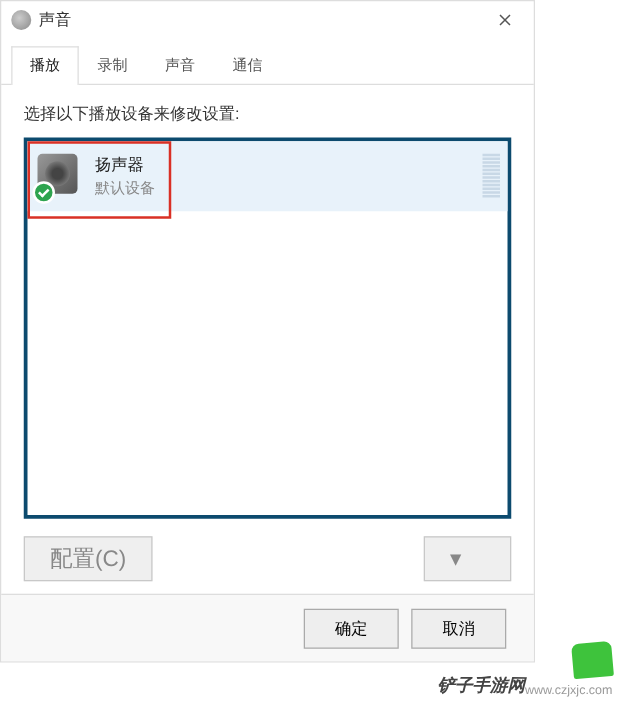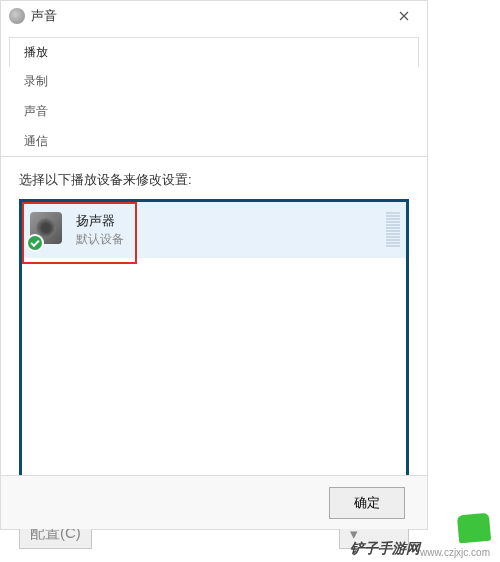--- a/index.html
+++ b/index.html
@@ -3,42 +3,42 @@
   <meta charset="utf-8">
   <style>
     * { box-sizing: border-box; margin: 0; padding: 0; }
     body { font-family: "Microsoft YaHei", "Segoe UI", sans-serif; font-size: 12px; background: #fff; width: 500px; height: 562px; position: relative; }
     .window { width: 428px; height: 530px; background: #fff; border: 1px solid #ddd; position: relative; }
     .titlebar { height: 30px; display: flex; align-items: center; padding: 0 8px; justify-content: space-between; }
     .titlebar-left { display: flex; align-items: center; gap: 6px; }
     .title-icon { width: 16px; height: 16px; background: radial-gradient(circle at 40% 40%, #ccc, #888); border-radius: 50%; }
     .title-text { font-size: 13px; color: #333; }
     .close-btn { width: 30px; height: 30px; display: flex; align-items: center; justify-content: center; color: #555; cursor: pointer; }
-    .tabs { display: flex; padding: 6px 8px 0 8px; border-bottom: 1px solid #ddd; flex-direction: column; }
+    .tabs { display: flex; padding: 6px 8px 0 8px; border-bottom: 1px solid #ddd; }
     .tab { padding: 6px 14px; color: #555; cursor: pointer; border: 1px solid transparent; border-bottom: none; }
     .tab.active { background: #fff; border-color: #ddd; color: #222; margin-bottom: -1px; }
     .content { padding: 14px 18px; }
     .instruction { color: #333; margin-bottom: 10px; font-size: 13px; }
     .device-list { border: 3px solid #0c4a6e; height: 305px; background: #fff; position: relative; }
     .device-item { display: flex; align-items: center; padding: 10px 8px; background: #e8f2fa; position: relative; }
     .highlight-box { position: absolute; top: 0; left: 0; width: 115px; height: 62px; border: 2px solid #d93025; pointer-events: none; z-index: 5; }
     .device-icon-wrap { position: relative; width: 36px; height: 36px; margin-right: 10px; flex-shrink: 0; }
     .device-icon { width: 32px; height: 32px; background: linear-gradient(135deg, #999, #555); border-radius: 4px; position: relative; }
     .device-icon::before { content: ""; position: absolute; top: 6px; left: 6px; width: 20px; height: 20px; background: radial-gradient(circle, #444 30%, #777 70%); border-radius: 50%; }
     .check-badge { position: absolute; bottom: -4px; left: -4px; width: 18px; height: 18px; background: #2ea44f; border-radius: 50%; border: 2px solid #fff; display: flex; align-items: center; justify-content: center; }
     .check-badge::after { content: ""; width: 6px; height: 3px; border-left: 2px solid #fff; border-bottom: 2px solid #fff; transform: rotate(-45deg); margin-top: -2px; }
     .device-info { display: flex; flex-direction: column; gap: 1px; }
     .device-name { color: #222; font-size: 13px; }
     .device-desc { color: #888; font-size: 12px; }
     .device-status { color: #888; font-size: 12px; }
     .level-bars { position: absolute; right: 6px; top: 10px; display: flex; flex-direction: column; gap: 1px; }
     .level-bar { width: 14px; height: 2px; background: #c8d8e6; }
     .button-row { display: flex; justify-content: space-between; margin-top: 14px; gap: 8px; }
     .button-row-right { display: flex; gap: 10px; }
-    .win-btn { padding: 5px 10px; font-size: 15px; border: 1px solid #c8c8c8; background: #efefef; color: #888; cursor: pointer; min-width: 70px; }
+    .win-btn { padding: 5px 20px; font-size: 18px; border: 1px solid #c8c8c8; background: #efefef; color: #888; cursor: pointer; min-width: 70px; }
     .win-btn.dropdown { display: flex; align-items: center; gap: 4px; }
     .bottom-bar { position: absolute; bottom: 0; left: 0; right: 0; height: 54px; border-top: 1px solid #ddd; display: flex; align-items: center; justify-content: flex-end; gap: 10px; padding-right: 22px; background: #f8f8f8; }
     .main-btn { padding: 6px 24px; font-size: 13px; border: 1px solid #aaa; background: #eee; cursor: pointer; }
     .watermark-scoop { position: absolute; bottom: 20px; right: 10px; width: 32px; height: 28px; background: #3ec33c; border-radius: 6px 6px 2px 2px; transform: rotate(-5deg); }
     .watermark-text { position: absolute; bottom: 4px; right: 10px; display: flex; flex-direction: row; align-items: flex-end; pointer-events: none; }
     .wm-cn { font-size: 14px; font-weight: bold; color: #444; font-style: italic; }
     .wm-url { font-size: 10px; color: #999; margin-top: 39px; }
   </style>
 </head>
 <body>
@@ -100,20 +100,21 @@
       <div class="button-row-right">
         <button class="win-btn dropdown">
           <span>▾</span>
         </button>
       </div>
     </div>
   </div>
 
   <div class="bottom-bar">
     <button class="main-btn">确定</button>
+    <button class="main-btn">取消</button>
   </div>
 
 </div>
 
 <div class="watermark-scoop"></div>
 <div class="watermark-text">
   <span class="wm-cn">铲子手游网</span>
   <span class="wm-url">www.czjxjc.com</span>
 </div>
 

